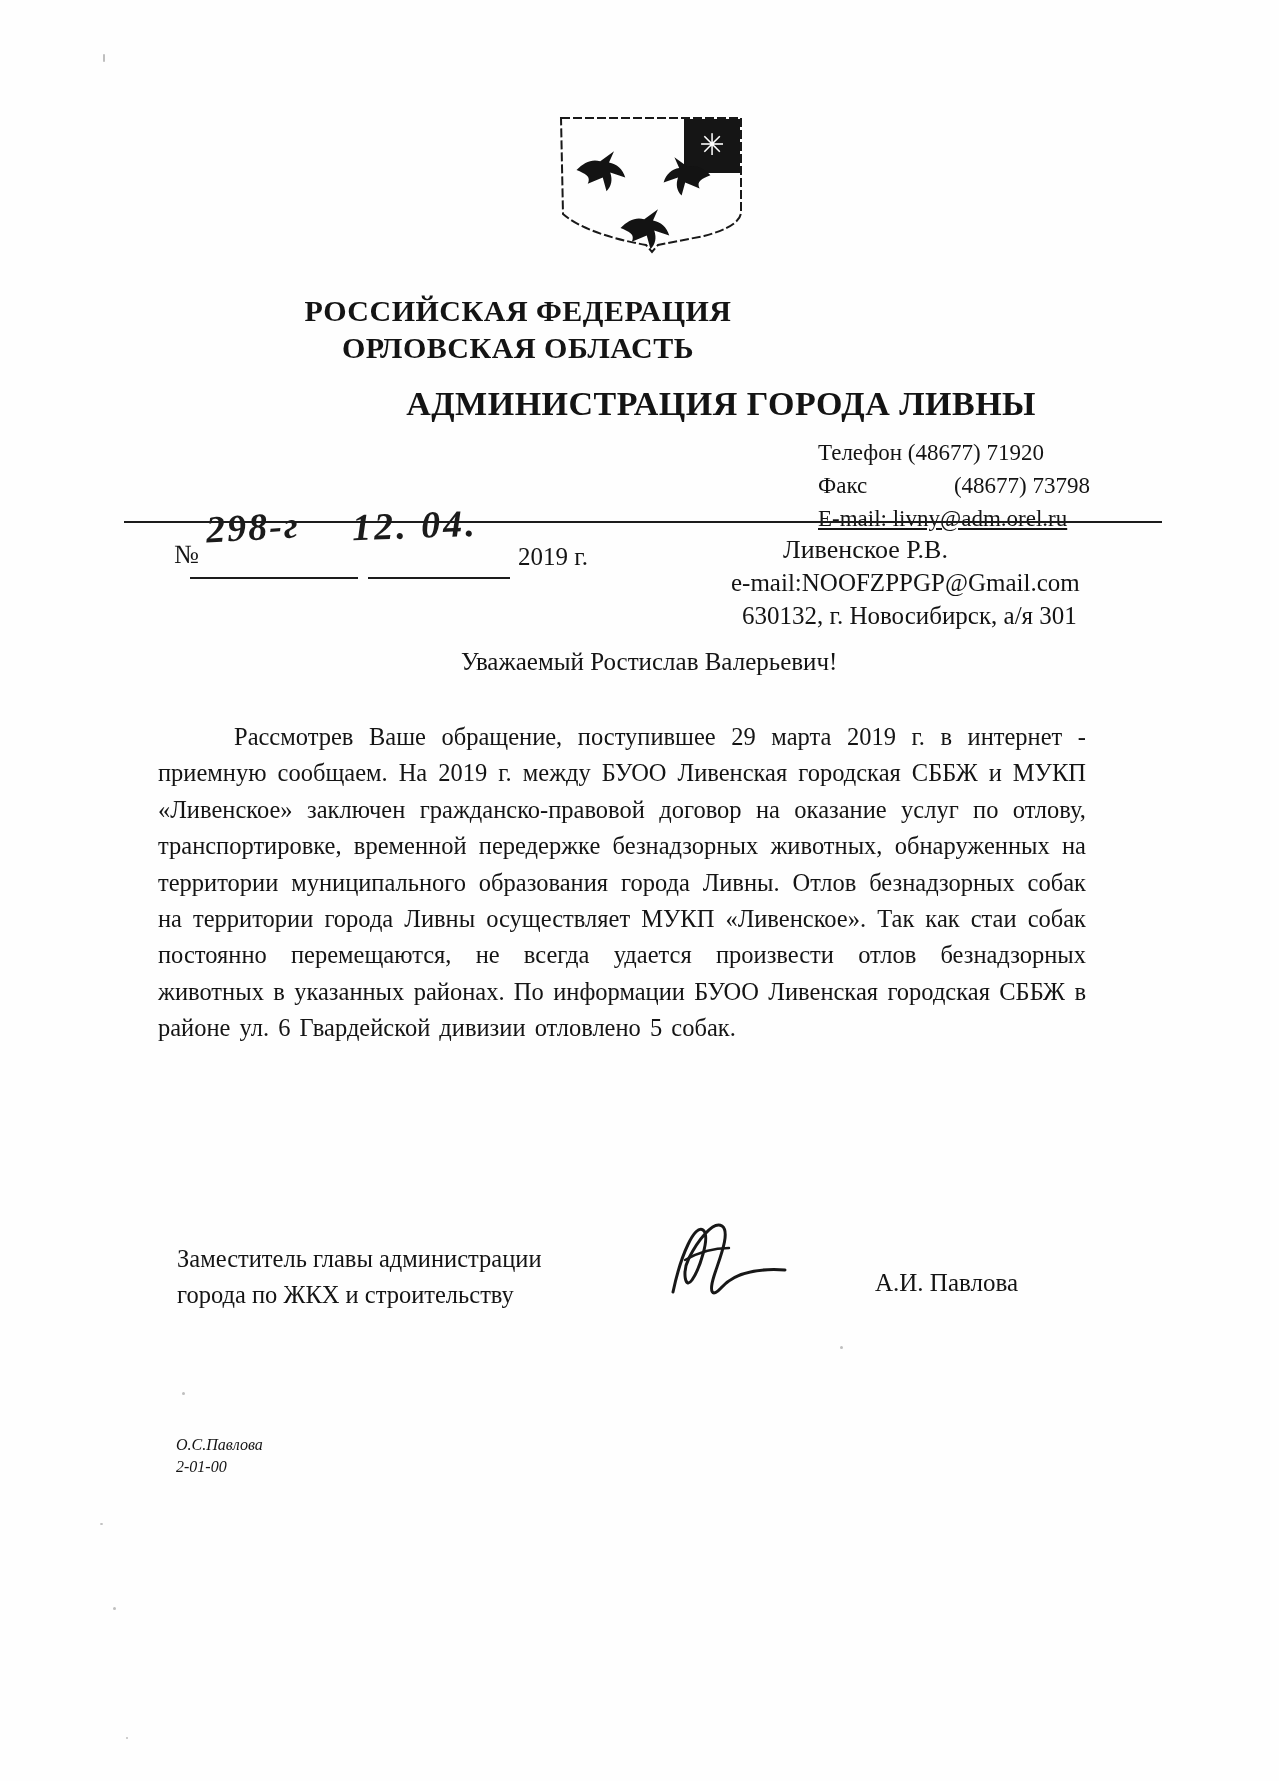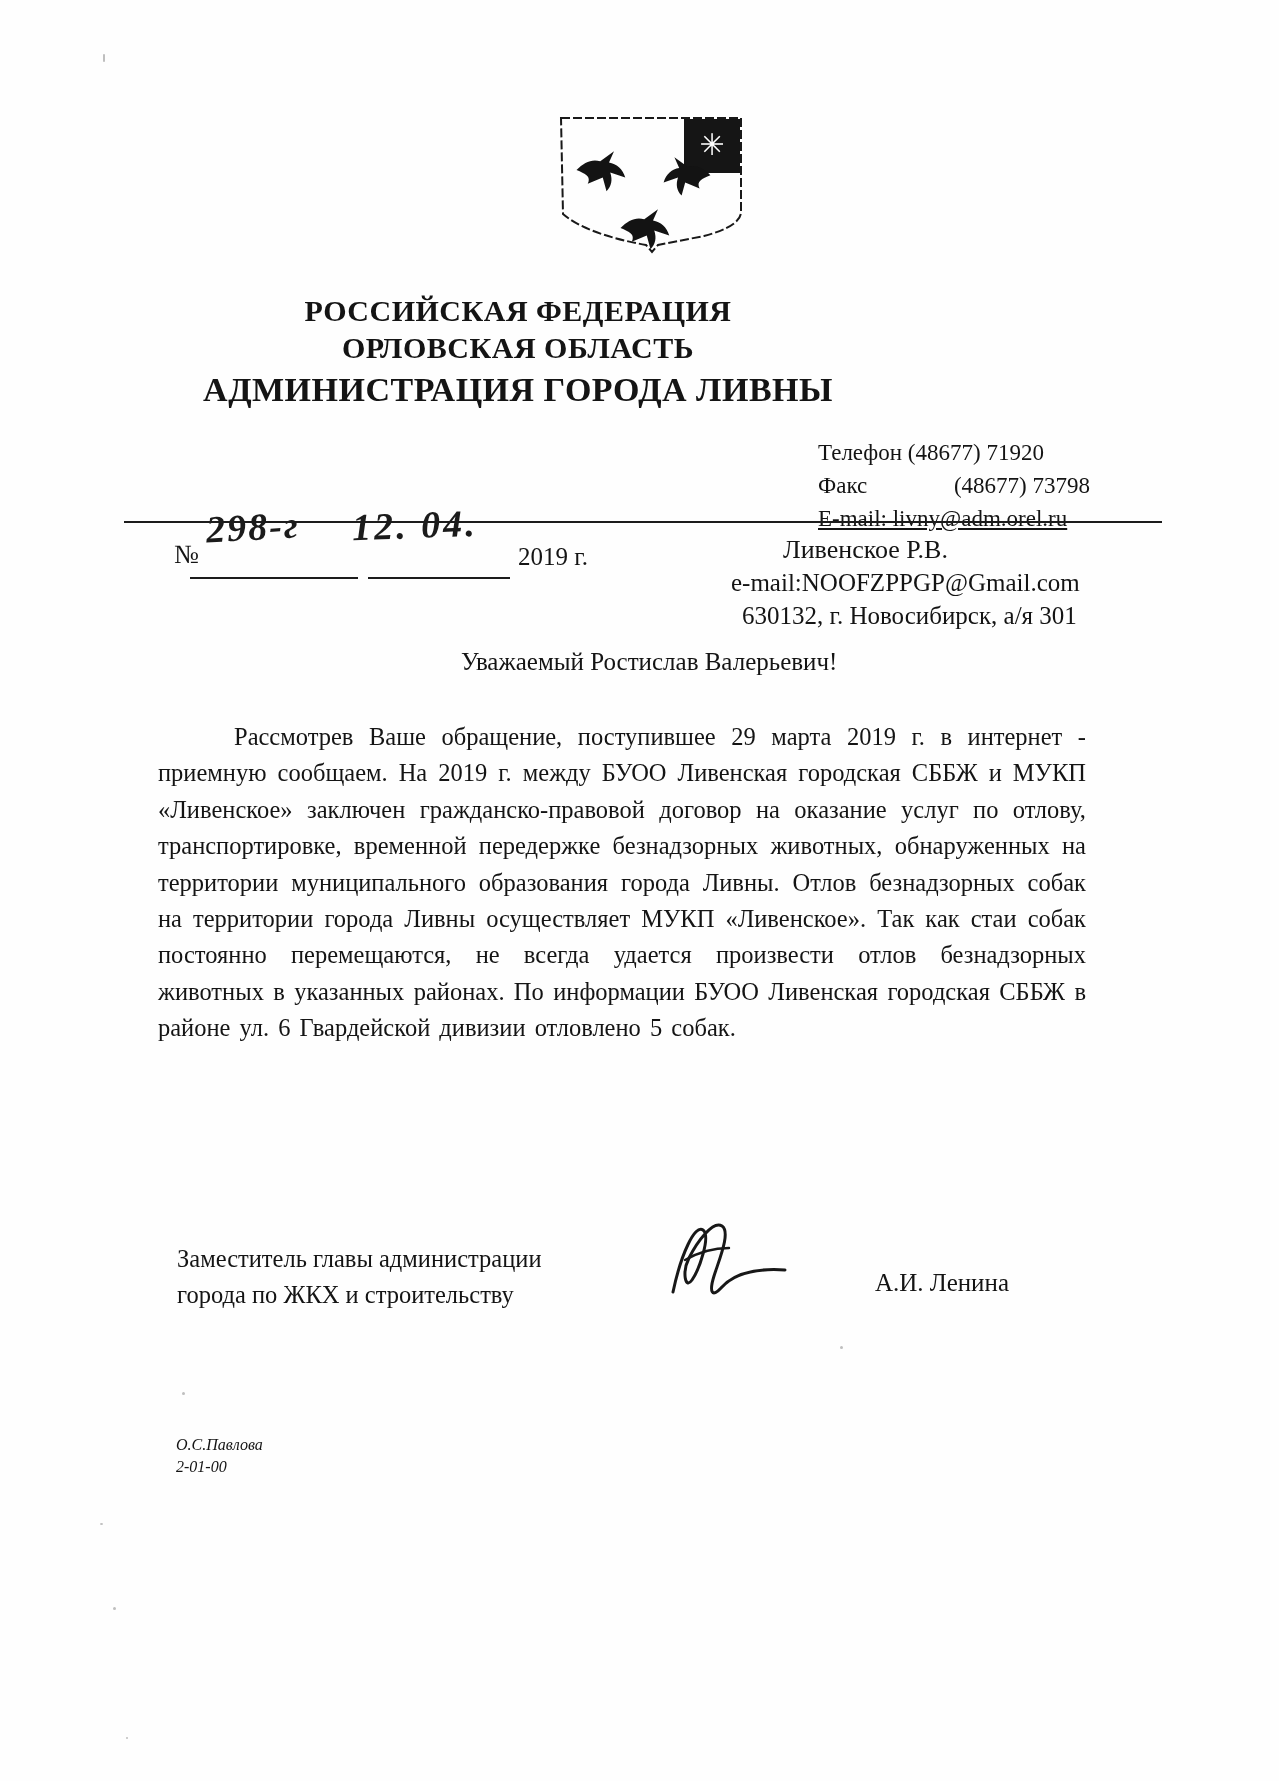--- a/index.html
+++ b/index.html
@@ -10,21 +10,21 @@
     background:#fefefe;
     font-family:"Liberation Serif", serif;
     color:#141414;
     overflow:hidden;
   }
   .abs{position:absolute;}
   
   .coat{left:552px;top:112px;width:198px;height:142px;}
   .head{left:0;top:292px;width:1036px;text-align:center;font-weight:bold;line-height:37px;}
   .head .l1,.head .l2{font-size:30px;letter-spacing:.5px;}
-  .head .l3{font-size:34px;letter-spacing:.5px;margin-top:5px;}
+  .head .l3{font-size:34px;letter-spacing:.5px;margin-top:19px;text-align:right;}
   .addr-left{left:176px;top:436px;font-size:23px;line-height:33px;}
   .contacts{left:818px;top:436px;width:272px;font-size:23px;line-height:33px;}
   .contacts .row{display:flex;gap:25px;}
   .contacts .row .gap{flex:1;}
   .email-line{text-decoration:underline;}
   
   .divider{left:124px;top:521px;width:1038px;height:0;border-top:2px solid #1c1c1c;}
   .no-label{left:174px;top:540px;font-size:26px;}
   .hand{font-style:italic;font-weight:bold;font-size:38px;line-height:38px;color:#1b1b1b;}
   .hw-num{left:206px;top:508px;transform:rotate(-3deg);letter-spacing:2px;}
@@ -123,20 +123,20 @@
     <div>города по ЖКХ и строительству</div>
   </div>
 
   <div class="abs sig-mark">
     <svg width="170" height="110" viewBox="0 0 170 110" xmlns="http://www.w3.org/2000/svg">
       <path d="M18,84 C26,46 40,16 48,22 C56,28 44,62 37,72 C30,82 27,64 34,50 C42,34 58,12 67,18 C76,24 64,52 59,68 C54,84 57,90 66,80 C78,66 100,60 130,62" fill="none" stroke="#181818" stroke-width="3" stroke-linecap="round"></path>
       <path d="M30,52 C44,44 60,40 74,40" fill="none" stroke="#181818" stroke-width="2.4" stroke-linecap="round"></path>
     </svg>
   </div>
 
-  <div class="abs sig-name">А.И. Ленина</div>
+  <div class="abs sig-name">А.И. Павлова</div>
 
   <div class="abs footer">
     <div>О.С.Павлова</div>
     <div>2-01-00</div>
   </div>
 
 </div>
 
 </body></html>

